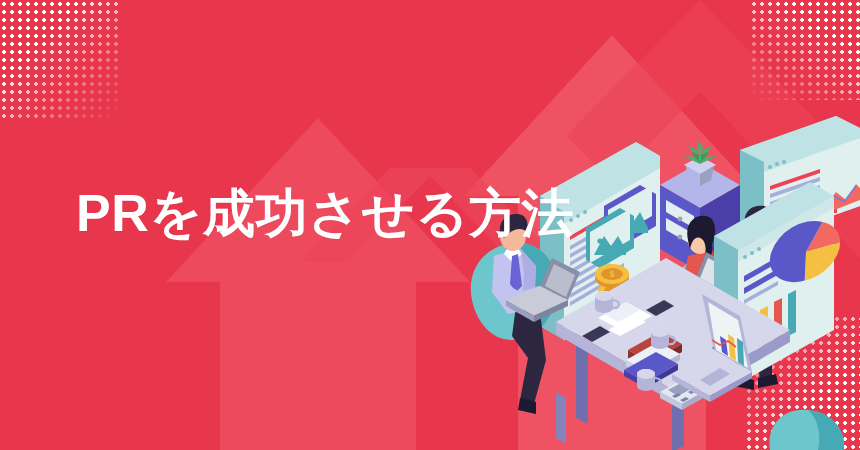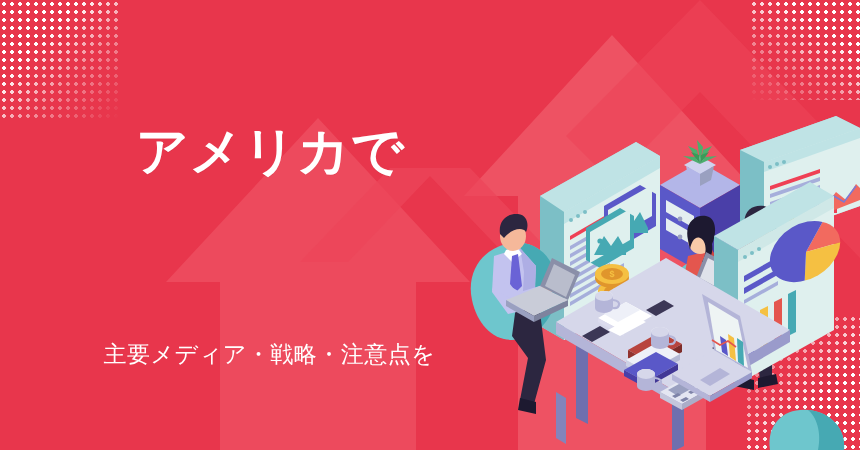--- a/index.html
+++ b/index.html
@@ -381,20 +381,19 @@
       <path d="M770,450 C766,424 784,408 808,410 C832,412 846,430 844,450 Z" fill="#6ec6cd"></path>
       <path d="M808,410 C832,412 846,430 844,450 L818,450 C822,432 816,416 808,410 Z" fill="#46a9b3"></path>
     </g>
 
     <g>
       <path d="M540,346 C536,330 548,318 562,320 C576,322 582,336 578,350 L576,376 L542,380 Z" fill="#6ec6cd" opacity="0"></path>
     </g>
   </svg>
 
   <div class="title">
-    <span>アメリカで</span>
+    <span class="l2">PRを成功させる方法</span>
   </div>
 
   <div class="subtitle">
-    <span>主要メディア・戦略・注意点を</span>
   </div>
 
 </div>
 
 </body></html>

